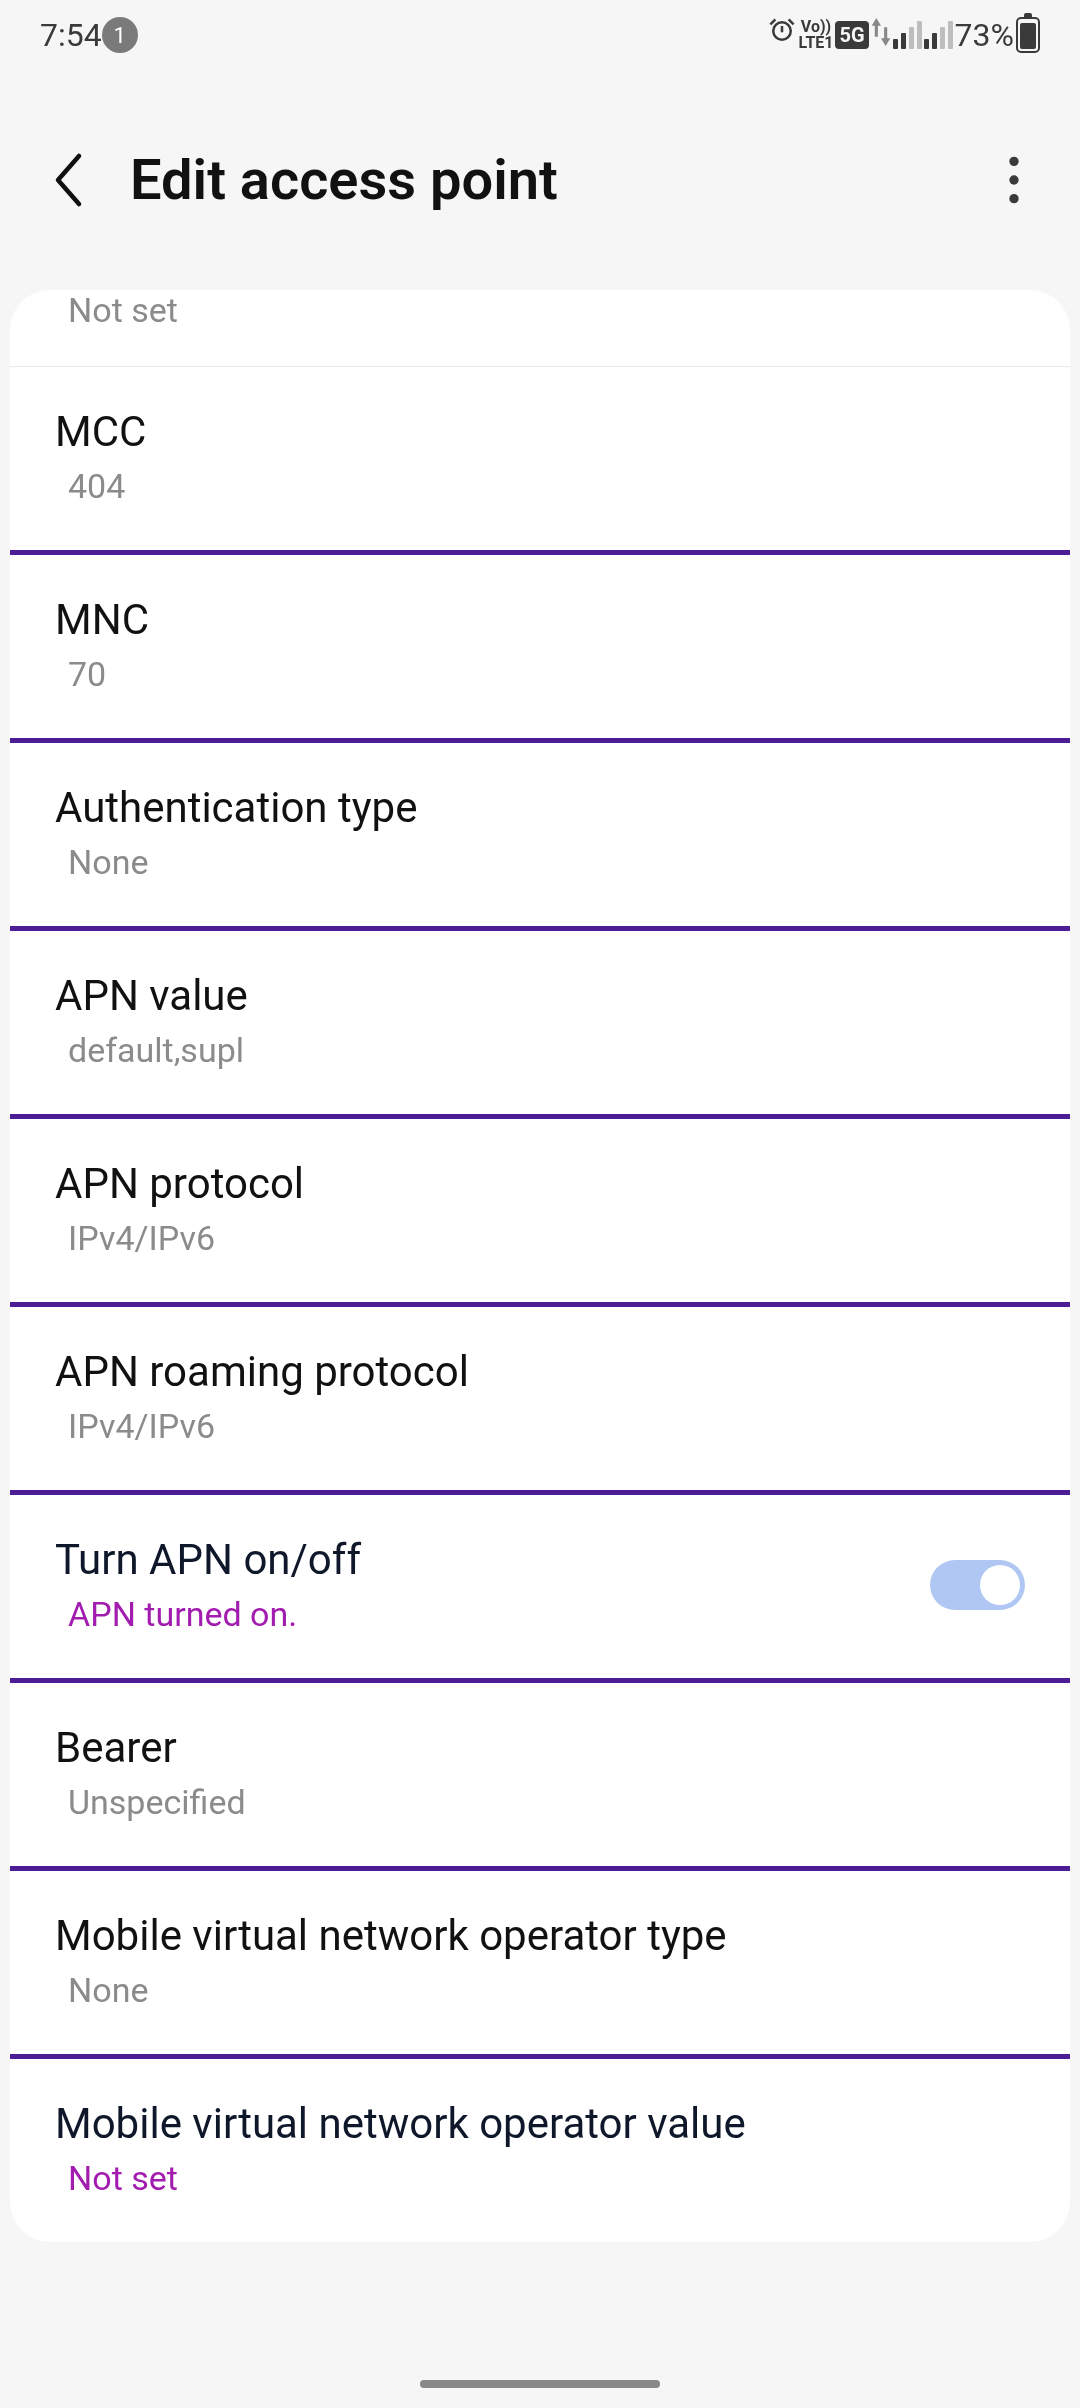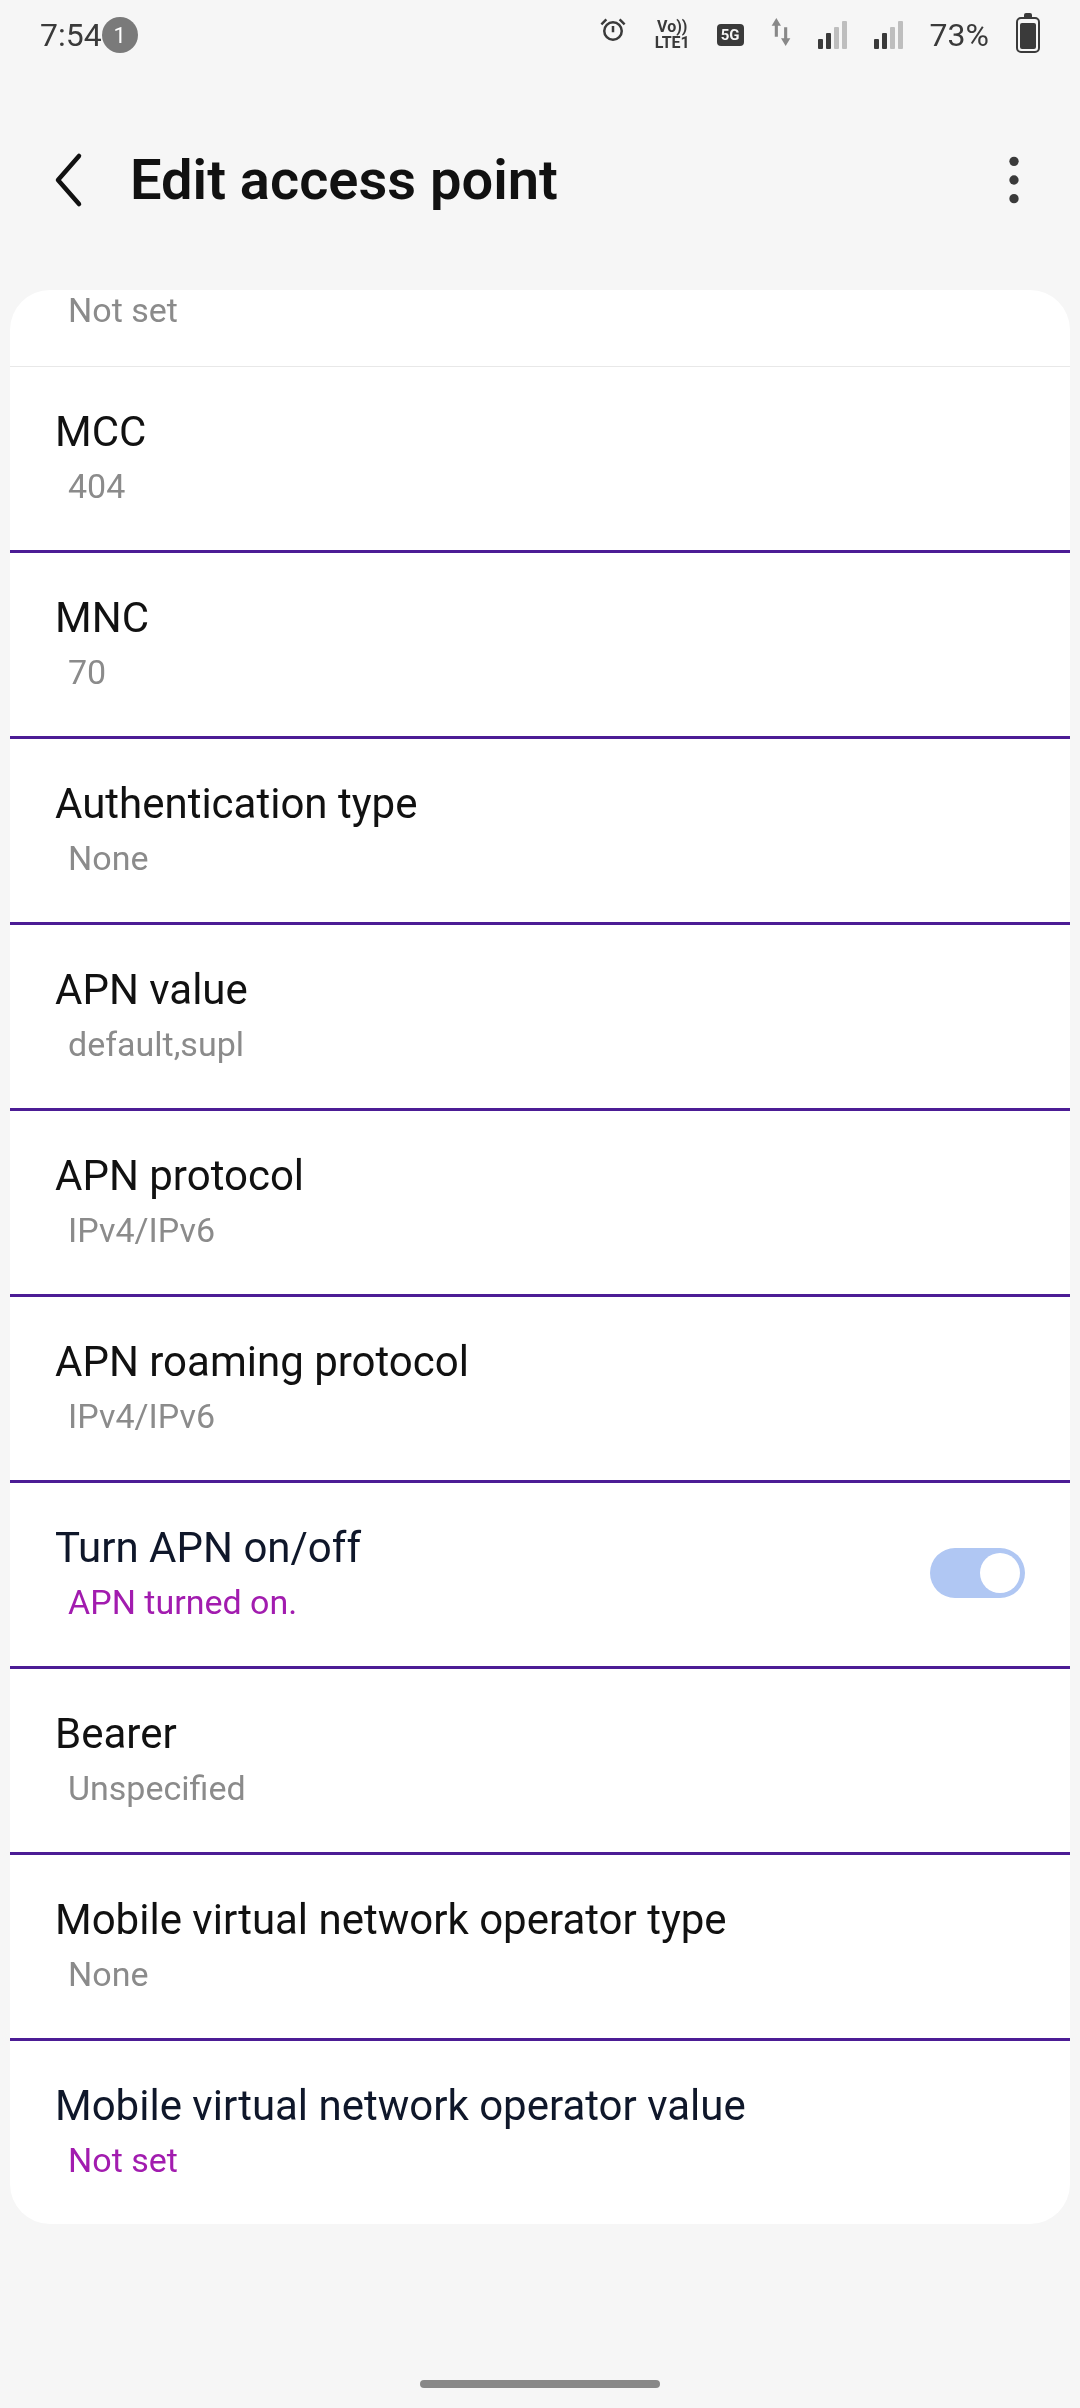--- a/index.html
+++ b/index.html
@@ -13,21 +13,21 @@
     .status-bar {
       height: 70px;
       display: flex;
       justify-content: space-between;
       align-items: center;
       padding: 0 40px;
       font-size: 32px;
       color: #3a3a3a;
     }
     .status-left { display: flex; align-items: center; }
-    .status-right { display: flex; align-items: center; gap: 27px; justify-content: space-between; }
+    .status-right { display: flex; align-items: center; gap: 2px; justify-content: space-between; }
     .notif-badge {
       width: 36px; height: 36px;
       border-radius: 50%;
       background: #7a7a7a;
       color: #fff;
       display: flex;
       align-items: center;
       justify-content: center;
       font-size: 22px;
     }
@@ -47,21 +47,21 @@
     .battery-icon::before {
       content:''; position:absolute; top:-6px; left:6px;
       width:8px; height:4px; background:#3a3a3a; border-radius:2px 2px 0 0;
     }
     .battery-icon::after {
       content:''; position:absolute; bottom:2px; left:2px; right:2px;
       height:80%; background:#3a3a3a; border-radius:2px;
     }
     .lte-label { font-size: 16px; font-weight: bold; line-height: 1; }
     .fiveg {
-      font-size:15px; font-weight:bold; background:#3a3a3a;
+      font-size:20px; font-weight:bold; background:#3a3a3a;
       color:#f6f6f6; padding:2px 4px; border-radius:4px;
     }
 
     .header {
       height: 220px;
       display: flex;
       align-items: center;
       padding: 0 50px;
       gap: 40px;
     }
@@ -75,21 +75,21 @@
     .more-btn { display:flex; align-items:center; cursor:pointer; padding: 10px; }
 
     .content-card {
       background: #fff;
       border-radius: 40px;
       margin: 0 10px;
       overflow: hidden;
     }
     .setting-item {
       padding: 40px 45px 44px;
-      border-bottom: 3px solid #4c1d95;
+      border-bottom: 5px solid #4c1d95;
       display: flex;
       align-items: center;
       justify-content: space-between;
     }
     .setting-item:last-child { border-bottom: none; }
     .setting-text { display: flex; flex-direction: column; gap: 10px; }
     .item-label {
       font-size: 42px;
       color: #111;
       font-weight: 400;

